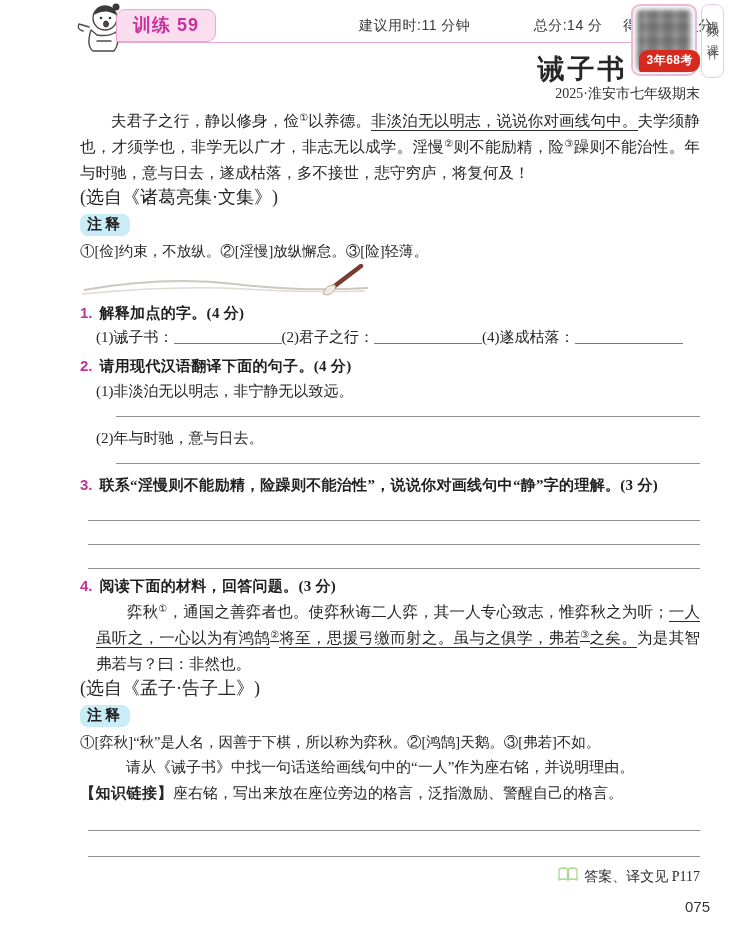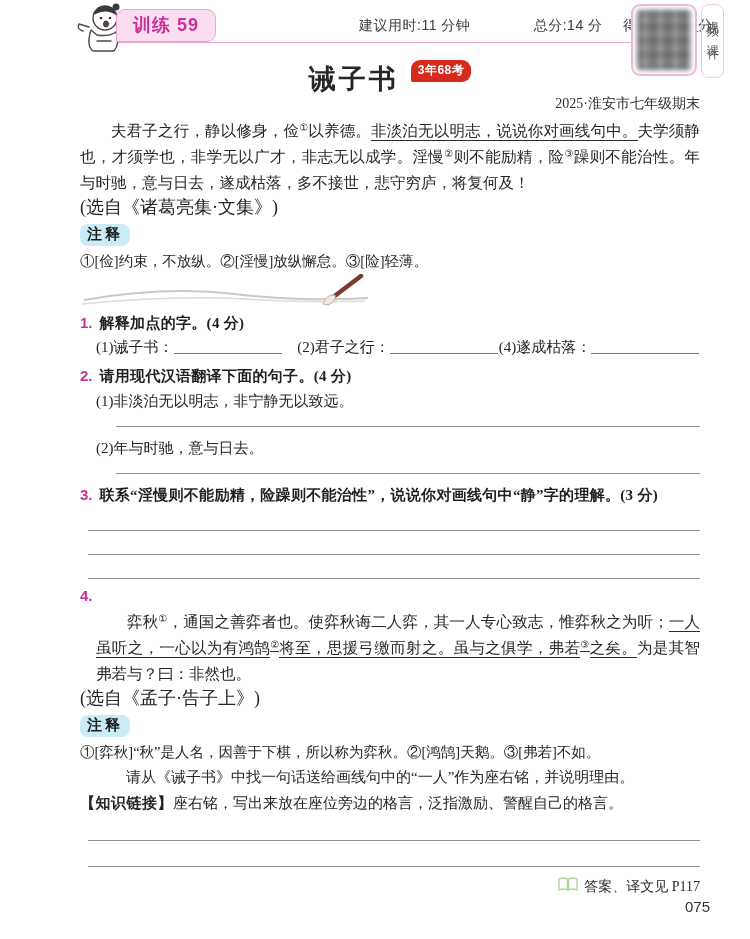--- a/index.html
+++ b/index.html
@@ -40,21 +40,21 @@
       repeating-linear-gradient(90deg,#8e8e8e 0 6px,#cfcfcf 6px 10px,#9b9b9b 10px 15px);
     background-blend-mode:multiply;filter:blur(2.5px);opacity:.85;}
   .qr-caption{
     writing-mode:vertical-rl;text-orientation:upright;font-size:12px;color:#555;
     letter-spacing:3px;margin-left:4px;border:1px solid #f2c6e3;border-radius:8px;
     padding:7px 2px;height:74px;
   }
 
   
   .content{position:absolute;left:80px;top:48px;width:620px;}
-  .title-row{text-align:center;position:relative;height:34px;margin-top:12px;}
+  .title-row{text-align:right;position:relative;height:34px;margin-top:2px;}
   .doc-title{font-size:27px;font-weight:bold;letter-spacing:3px;display:inline-block;}
   .exam-badge{
     display:inline-block;background:var(--red);color:#fff;font-size:12px;font-weight:bold;
     padding:2px 7px 3px;border-radius:9px 9px 9px 2px;vertical-align:14px;margin-left:8px;
     letter-spacing:.5px;
   }
   .exam-source{text-align:right;font-size:14px;line-height:16px;margin-top:2px;color:#2e2e2e;}
 
   .passage{font-size:15.5px;line-height:26px;text-indent:2em;margin-top:6px;text-align:justify;}
   .u{border-bottom:1.2px solid #2c2c2c;padding-bottom:1px;}
@@ -68,21 +68,21 @@
   .note-row{margin-top:6px;height:23px;}
   .note-text{font-size:14.5px;line-height:21px;margin-top:4px;}
 
   .brush-fig{height:32px;margin-top:2px;}
 
   .q-block{margin-top:5px;}
   .q-row{display:flex;font-size:15px;line-height:24px;}
   .qno{color:var(--magenta);font-weight:bold;margin-right:7px;font-family:"Liberation Sans","DejaVu Sans",sans-serif;}
   .q-prompt{font-weight:600;font-family:Liberation Serif, serif;color:#1f1f1f;letter-spacing:.3px;}
 
-  .q1-grid{display:grid;grid-template-columns:1fr 1fr 1fr;margin-left:16px;row-gap:1px;}
+  .q1-grid{display:grid;grid-template-columns:1fr 1fr 1fr 1fr;margin-left:16px;row-gap:1px;}
   .q1-item{font-size:15px;line-height:24px;white-space:nowrap;}
   .blank{display:inline-block;width:108px;border-bottom:1px solid #777;height:14px;vertical-align:-2px;}
   .em-dot{position:relative;}
   .em-dot::after{content:"•";position:absolute;left:50%;transform:translateX(-50%);bottom:-10px;font-size:9px;color:#1d1d1d;}
 
   .q-item-line{font-size:15px;line-height:24px;margin-left:16px;margin-top:1px;}
   .ans-line{border-bottom:1px solid var(--line);height:1px;}
   .ans-q2{margin-left:36px;margin-top:13px;margin-bottom:9px;}
   .ans-q3{margin-left:8px;margin-top:23px;}
   .ans-q4{margin-left:8px;margin-top:25px;}
@@ -187,20 +187,21 @@
         <span class="q-prompt">联系“淫慢则不能励精，险躁则不能治性”，说说你对画线句中“静”字的理解。(3 分)</span>
       </div>
       <div class="ans-line ans-q3"></div>
       <div class="ans-line ans-q3"></div>
       <div class="ans-line ans-q3"></div>
     </div>
 
     <div class="q-block">
       <div class="q-row">
         <span class="qno">4.</span>
+        <span class="q-prompt">阅读下面的材料，回答问题。(3 分)</span>
       </div>
       <p class="material"><span>弈秋</span><span class="sup">①</span><span>，通国之善弈者也。使弈秋诲二人弈，其一人专心致志，惟弈秋之为听；</span><span class="u">一人虽听之，一心以为有鸿鹄</span><span class="u sup">②</span><span class="u">将至，思援弓缴而射之。虽与之俱学，弗若</span><span class="u sup">③</span><span class="u">之矣。</span><span>为是其智弗若与？曰：非然也。</span></p>
       <div class="source-line">(选自《孟子·告子上》)</div>
 
       <div class="note-row">
         <span class="note-label sans">注释</span>
       </div>
       <div class="note-text">①[弈秋]“秋”是人名，因善于下棋，所以称为弈秋。②[鸿鹄]天鹅。③[弗若]不如。</div>
 
       <div class="request-line">请从《诫子书》中找一句话送给画线句中的“一人”作为座右铭，并说明理由。</div>

